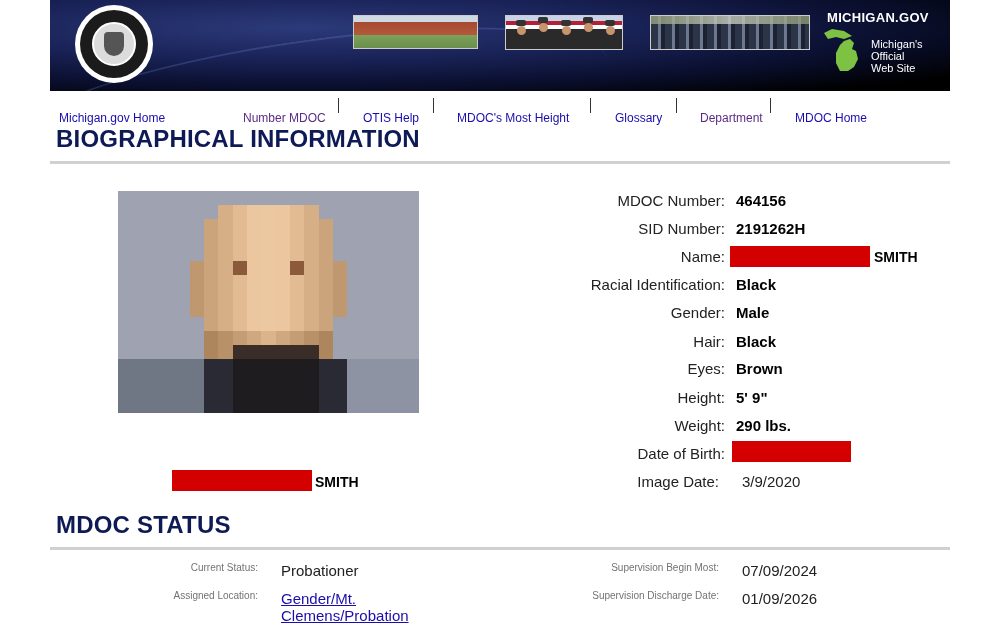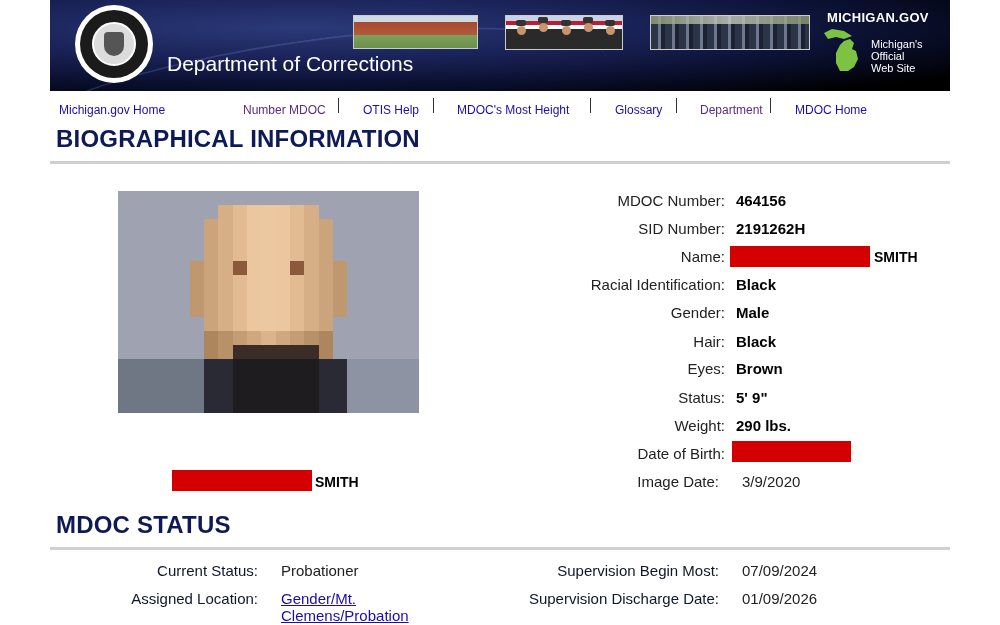--- a/index.html
+++ b/index.html
@@ -18,56 +18,55 @@
   .pic-troopers { left: 455px; top: 15px; width: 116px; height: 33px; background: linear-gradient(180deg, #c9d3e8 0 15%, #b22234 15% 28%, #ffffff 28% 38%, #2a2a2a 38% 100%); }
   .pic-troopers .hat { position:absolute; top:4px; width:10px; height:6px; background:#333; border-radius:2px; }
   .pic-troopers .face { position:absolute; top:10px; width:9px; height:9px; background:#c6956f; border-radius:50%; }
   .pic-march { left: 600px; top: 15px; width: 158px; height: 33px; background: repeating-linear-gradient(90deg, #2c3448 0 7px, #6d7890 7px 10px, #1d2233 10px 14px); }
   .pic-march::before { content:""; position:absolute; left:0; top:0; right:0; height:8px; background: linear-gradient(90deg, #95a07f, #c7cbbf, #8b9673); opacity:.8; }
   .mi-gov { position: absolute; left: 777px; top: 10px; color: #fff; font-weight: bold; font-size: 13px; letter-spacing: 0.3px; }
   .mi-shape { position: absolute; left: 772px; top: 27px; width: 48px; height: 45px; }
   .mi-text { position: absolute; left: 821px; top: 38px; color: #fff; font-size: 11px; line-height: 12px; }
 
   .topnav { position: absolute; top: 99px; left: 0; width: 1000px; height: 16px; font-size: 12px; }
-  .topnav a { position: absolute; top: 4px; text-decoration: none; white-space: nowrap; text-align: center; }
+  .topnav a { position: absolute; top: 12px; text-decoration: none; white-space: nowrap; text-align: center; }
   .topnav .sep { position: absolute; top: -1px; width: 1px; height: 15px; background: #333; }
 
   .section-title { position: absolute; left: 56px; color: #0e1a55; font-weight: bold; font-size: 24px; letter-spacing: 0.2px; }
   .rule { position: absolute; left: 50px; width: 900px; height: 3px; background: #d0d0d0; }
 
   .photo { position: absolute; left: 118px; top: 191px; width: 301px; height: 224px; overflow: hidden;
     background: #9ea1ae; }
   .photo-grid { display: grid; grid-template-columns: repeat(21, 1fr); grid-template-rows: repeat(16, 1fr); width: 100%; height: 100%; }
   .photo-bottom-line { position: absolute; left: 0; bottom: 0; width: 100%; height: 2px; background: #fff; }
 
   .redact { position: absolute; background: #d40000; }
   .under-name { position: absolute; left: 315px; top: 474px; font-size: 14px; font-weight: bold; color: #000; }
 
   .bio-row { position: absolute; left: 500px; width: 450px; height: 20px; font-size: 15px; }
   .bio-label { position: absolute; right: 225px; top: 0; color: #222; text-align: right; white-space: nowrap; }
   .bio-value { position: absolute; left: 236px; top: 0; color: #000; font-weight: bold; white-space: nowrap; }
   .bio-value.plain { font-weight: normal; color: #222; left: 242px; }
 
-  .st-label { position: absolute; font-size: 15px; color: #0f172a; text-align: left; white-space: nowrap; }
+  .st-label { position: absolute; font-size: 10px; color: #737373; text-align: left; white-space: nowrap; }
   .st-value { position: absolute; font-size: 15px; color: #222; white-space: nowrap; }
   .st-link { position: absolute; font-size: 15px; color: #1a0dab; text-decoration: underline; line-height: 17px; }
 </style>
 </head>
 <body>
 
 <div class="banner">
   <div class="sweep"></div>
   <div class="seal">
     <div class="seal-inner">
       <div class="seal-core">
           <span></span>
         </div>
     </div>
   </div>
-  <div class="logo-sub">Department of Corrections</div>
   <div class="pic pic-prison"></div>
   <div class="pic pic-troopers">
     <div class="hat" style="left:10px"></div>
       <div class="face" style="left:11px"></div>
     <div class="hat" style="left:32px;top:1px"></div>
       <div class="face" style="left:33px;top:7px"></div>
     <div class="hat" style="left:55px"></div>
       <div class="face" style="left:56px"></div>
     <div class="hat" style="left:77px;top:1px"></div>
       <div class="face" style="left:78px;top:7px"></div>
@@ -473,21 +472,21 @@
 </div>
 <div class="bio-row" style="top:333px">
   <span class="bio-label">Hair:</span>
   <span class="bio-value">Black</span>
 </div>
 <div class="bio-row" style="top:360px">
   <span class="bio-label">Eyes:</span>
   <span class="bio-value">Brown</span>
 </div>
 <div class="bio-row" style="top:389px">
-  <span class="bio-label">Status:</span>
+  <span class="bio-label">Height:</span>
   <span class="bio-value">5' 9"</span>
 </div>
 <div class="bio-row" style="top:417px">
   <span class="bio-label">Weight:</span>
   <span class="bio-value">290 lbs.</span>
 </div>
 <div class="bio-row" style="top:445px">
   <span class="bio-label">Date of Birth:</span>
   <span class="redact" style="left:232px;top:-4px;width:119px;height:21px"></span>
 </div>

